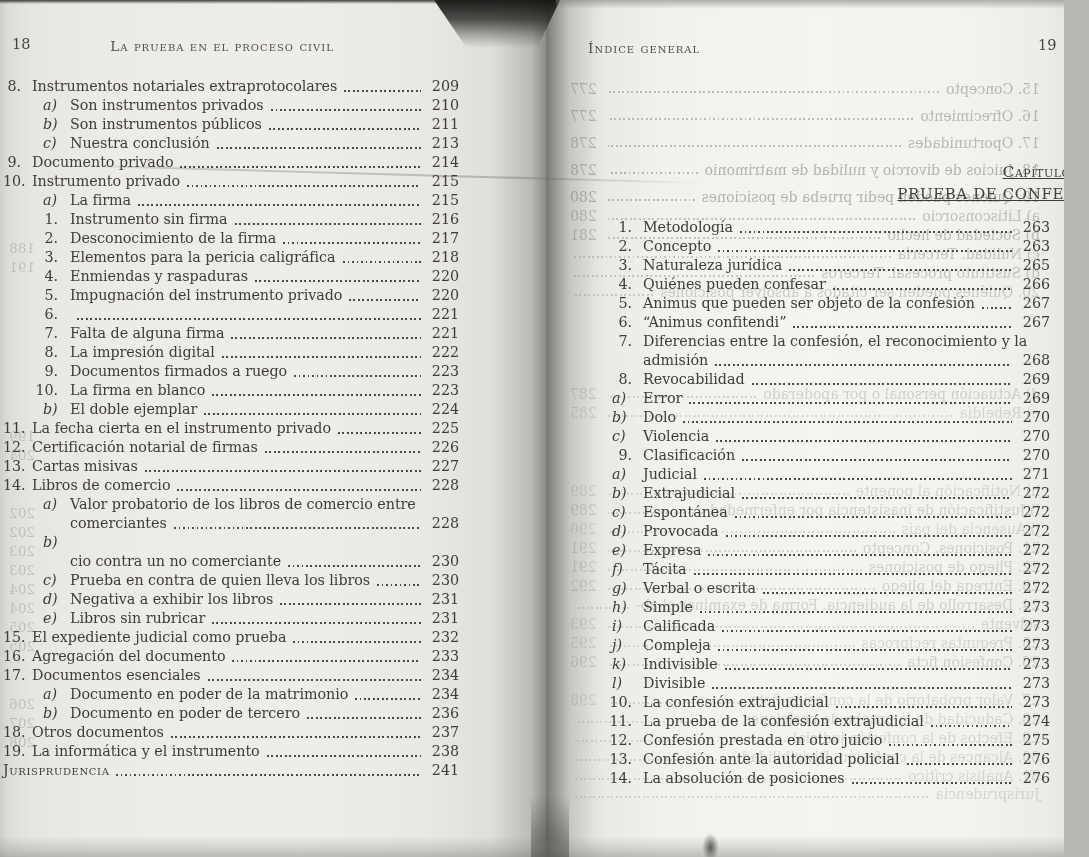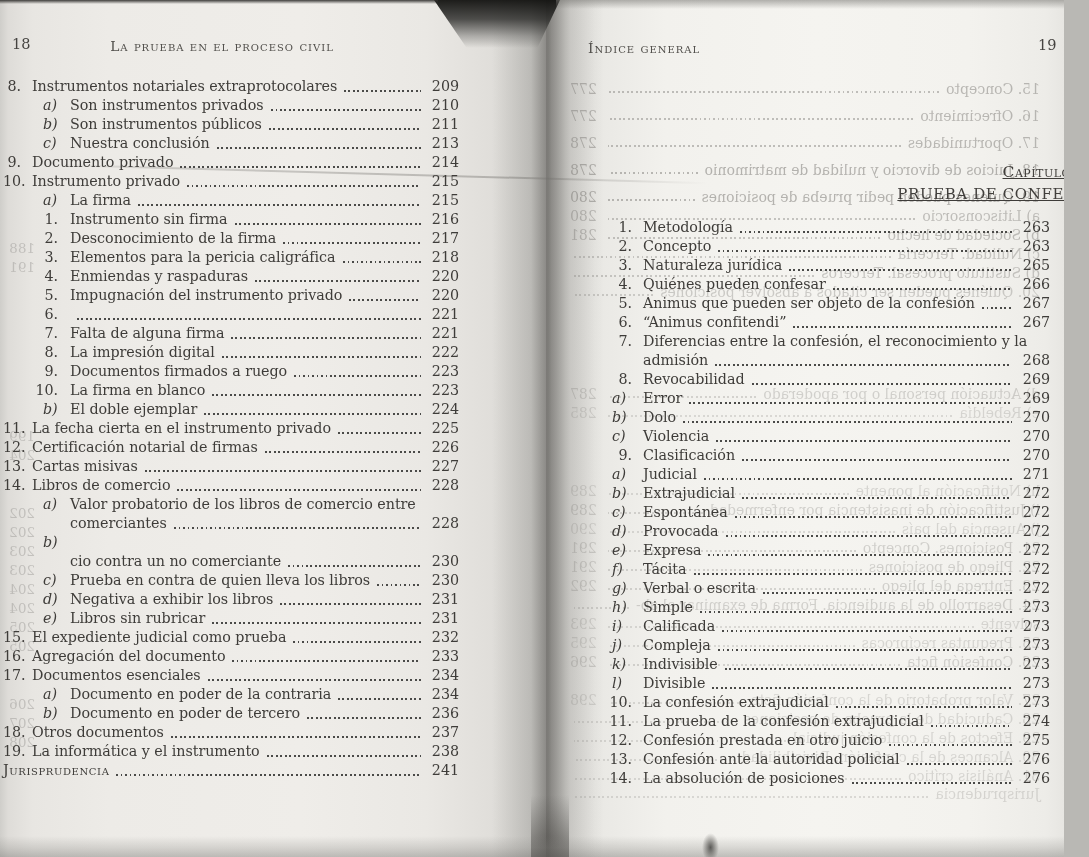--- a/index.html
+++ b/index.html
@@ -270,21 +270,21 @@
         <span class="pg">233</span>
       </div>
       <div class="row lvl0">
         <span class="lbl">17.</span>
         <span class="txt">Documentos esenciales</span>
         <span class="lead"></span>
         <span class="pg">234</span>
       </div>
       <div class="row lvl1">
         <span class="lbl">a)</span>
-        <span class="txt">Documento en poder de la contraria</span>
+        <span class="txt">Documento en poder de la matrimonio</span>
         <span class="lead"></span>
         <span class="pg">234</span>
       </div>
       <div class="row lvl1">
         <span class="lbl">b)</span>
         <span class="txt">Documento en poder de tercero</span>
         <span class="lead"></span>
         <span class="pg">236</span>
       </div>
       <div class="row lvl0">

